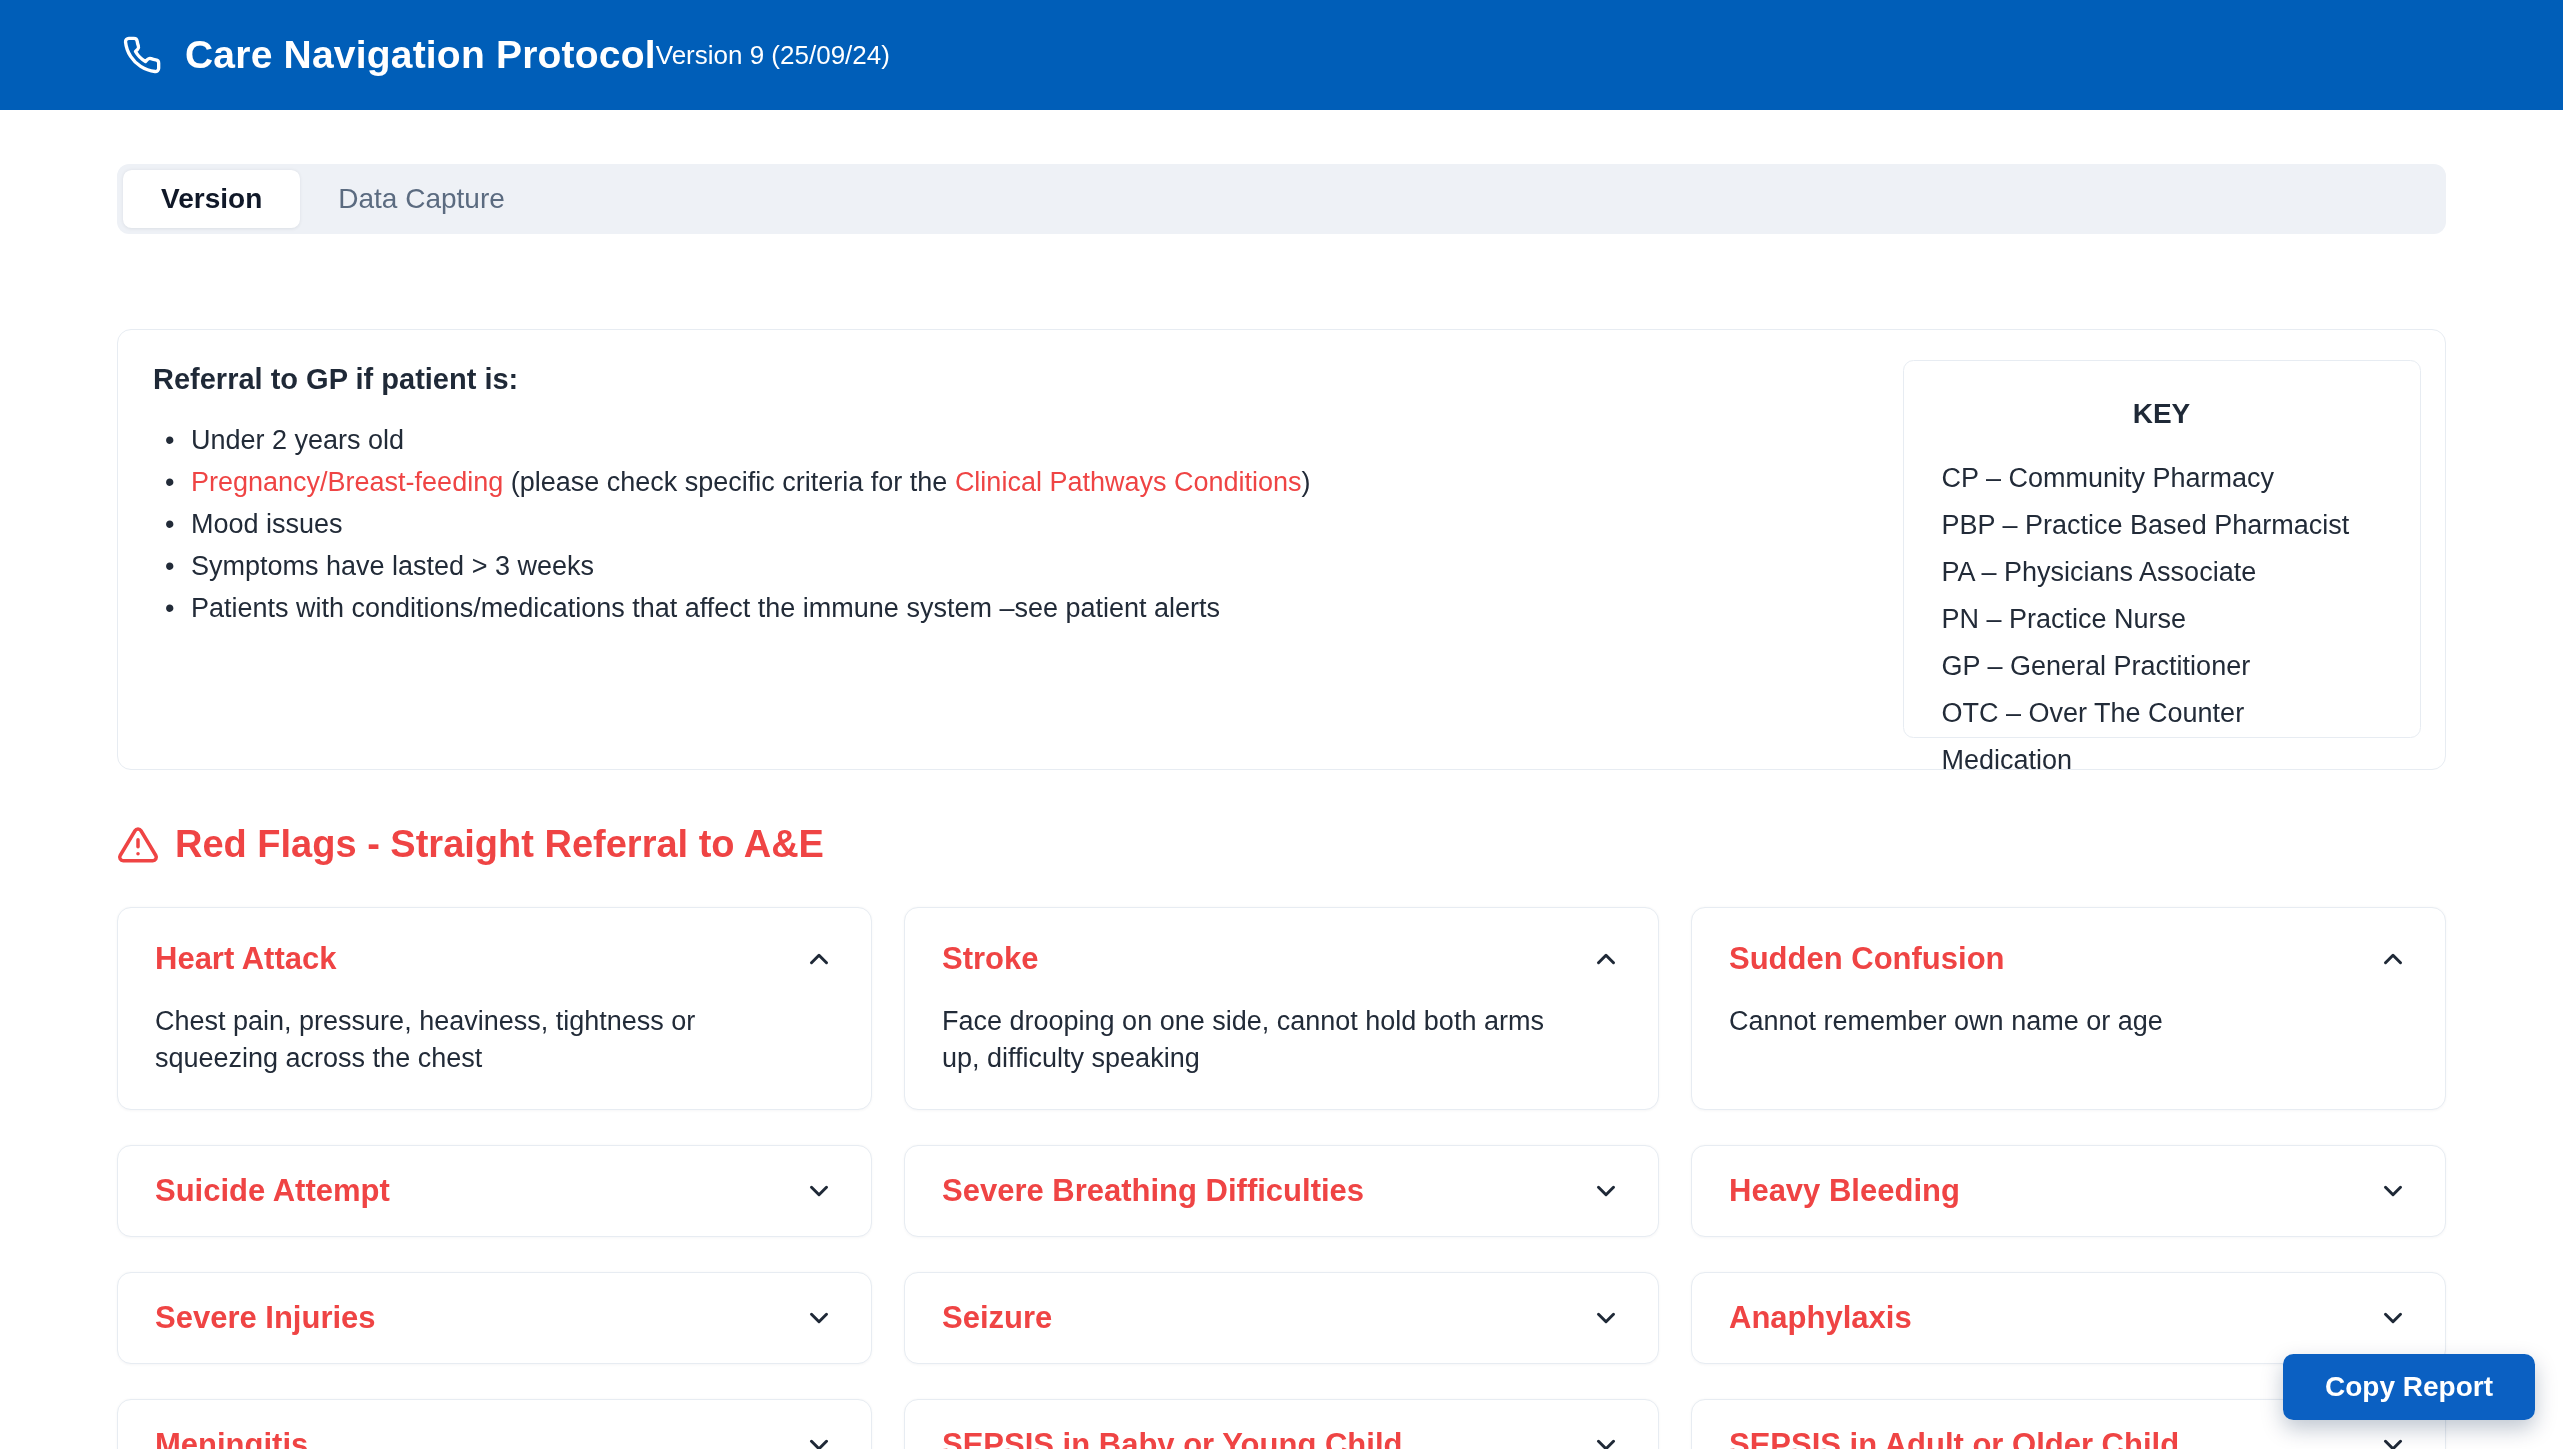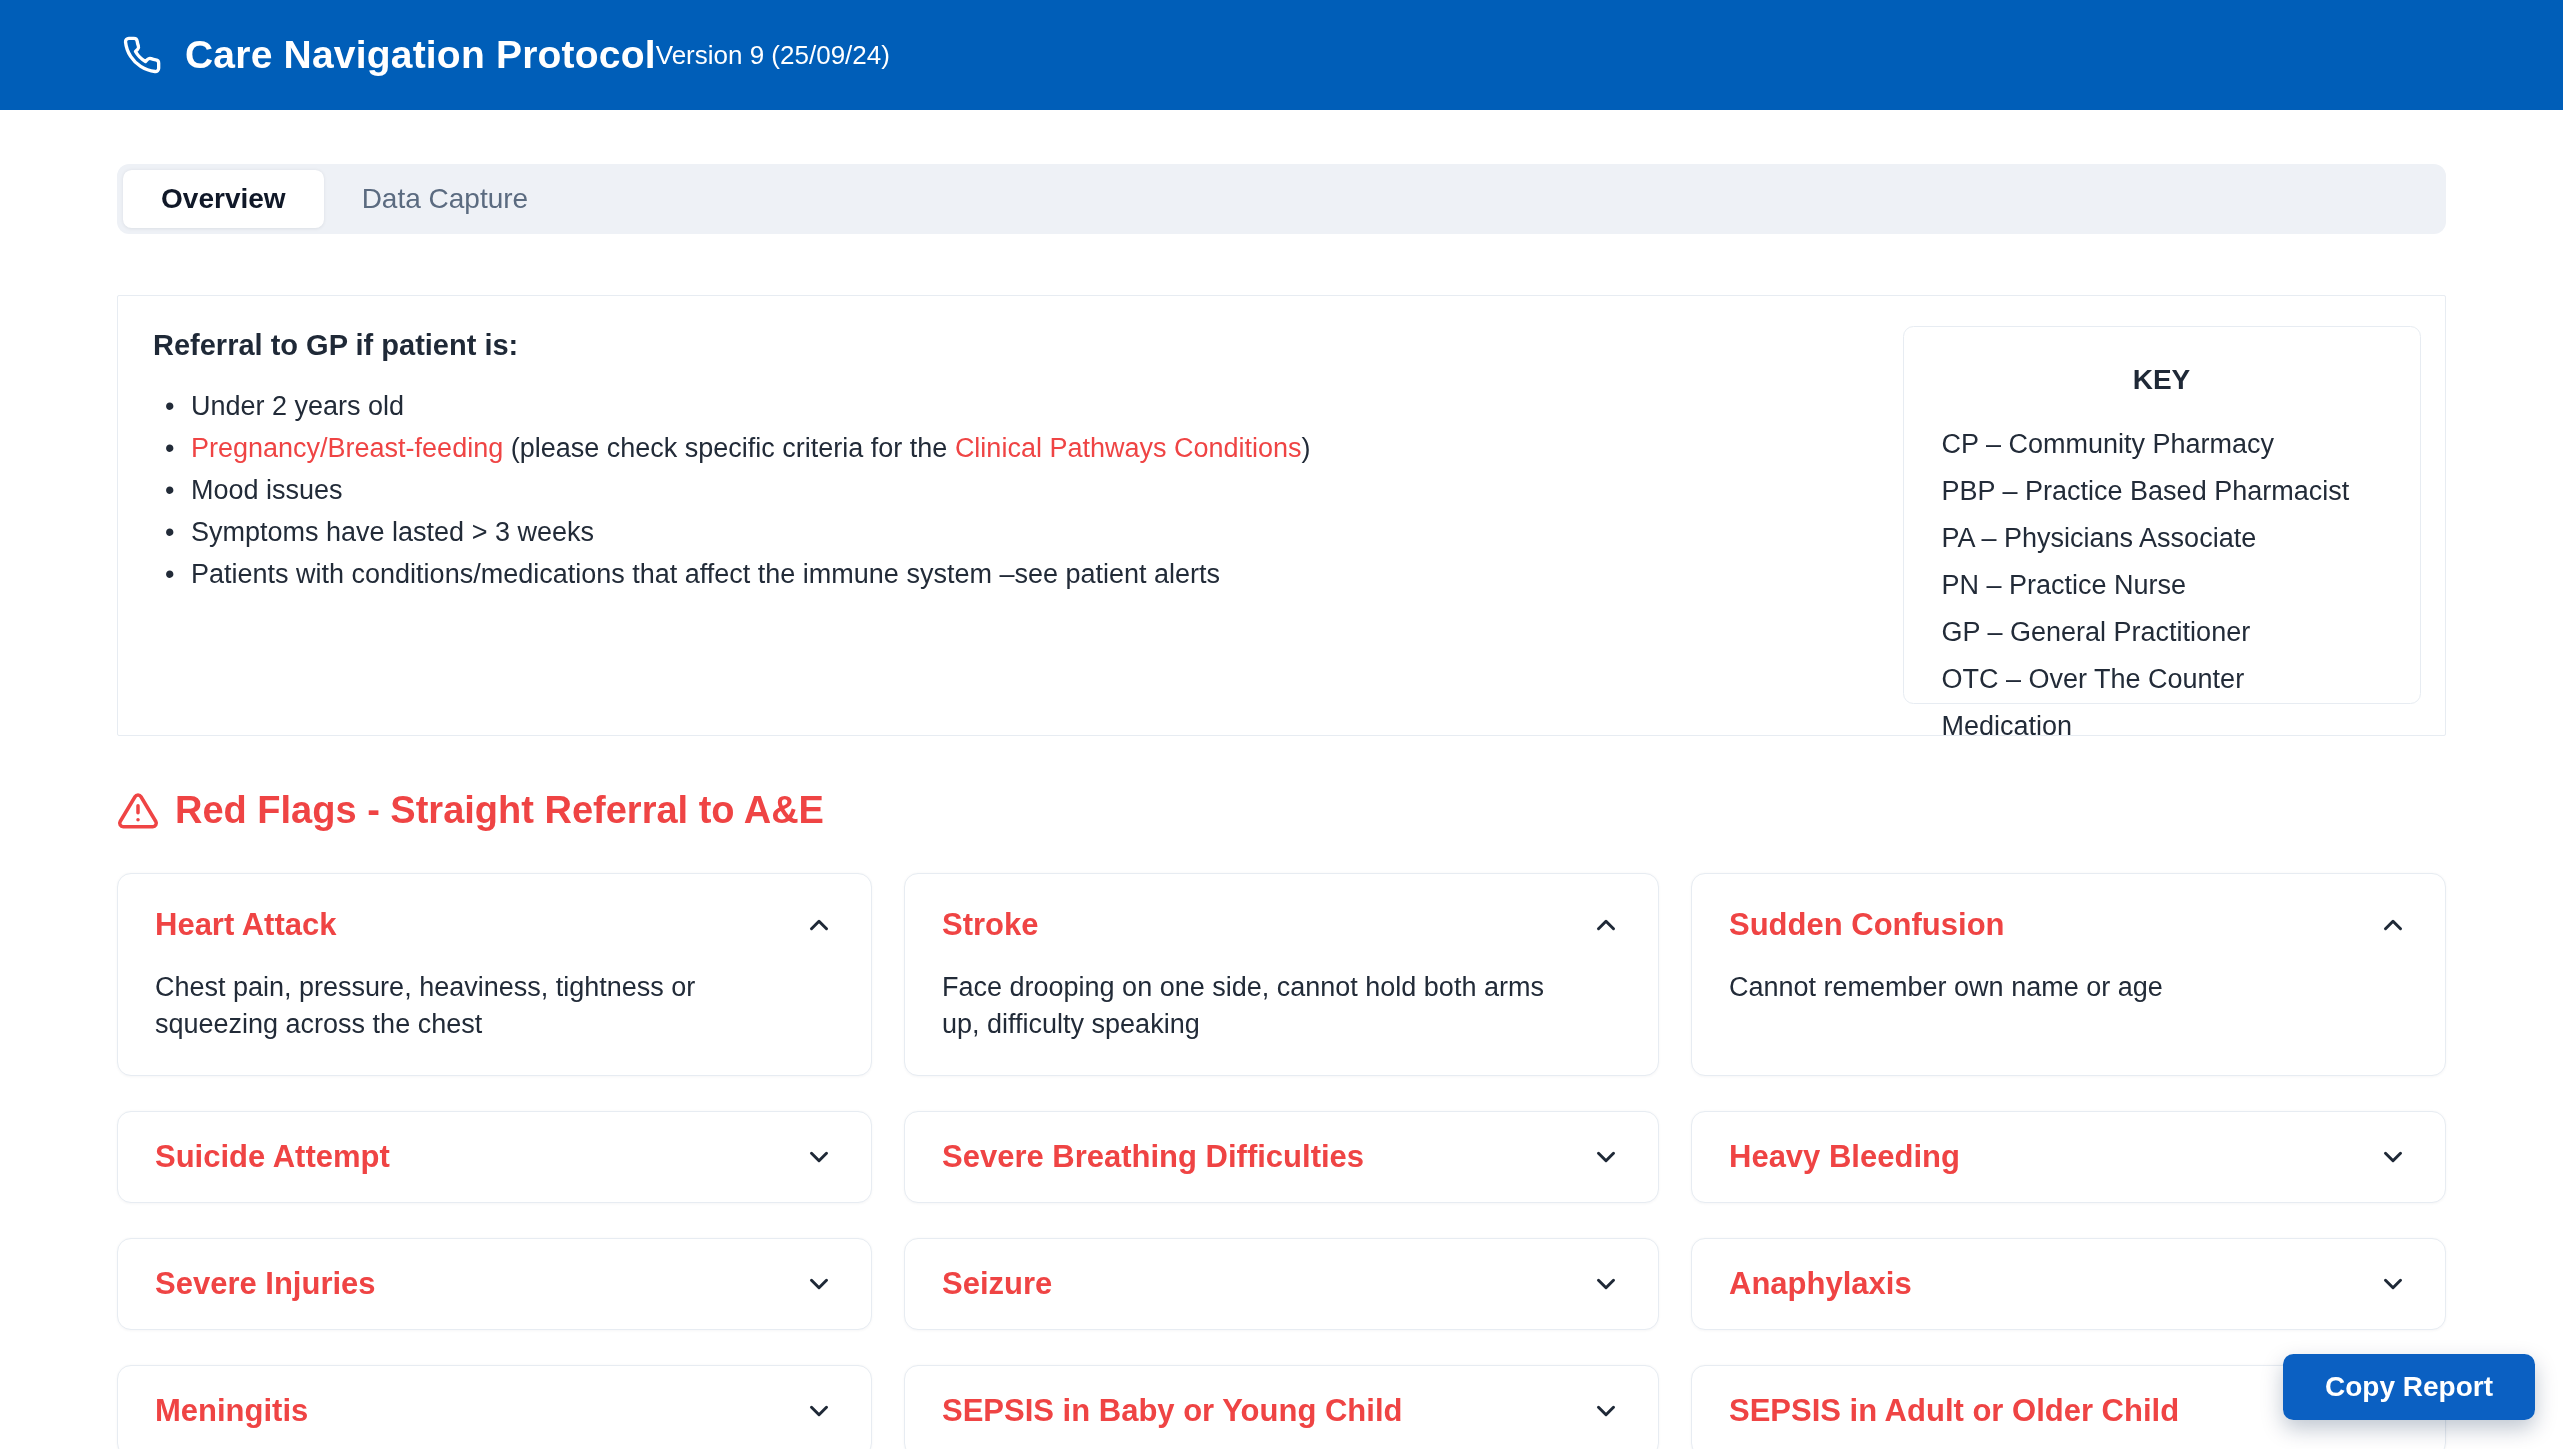--- a/index.html
+++ b/index.html
@@ -59,24 +59,24 @@
   .tab.active {
     background: #ffffff;
     color: #101828;
     font-weight: 600;
     box-shadow: 0 0.9px 3.5px rgba(16, 24, 40, 0.08);
   }
 
   
   .referral-card {
     position: relative;
-    margin-top: 61px;
+    margin-top: 95px;
     height: 441px;
     border: 1.7px solid #e7ecf2;
-    border-radius: 2px;
+    border-radius: 14px;
     padding: 33px 35px;
     background: #ffffff;
   }
   .referral-heading { font-size: 29px; font-weight: 700; margin: 0; color: #1f2937; }
   .referral-list { list-style: none; margin: 23px 0 0 0; padding: 0 0 0 38px; }
   .referral-list li {
     position: relative;
     font-size: 27px;
     line-height: 42px;
     color: #222b38;
@@ -177,21 +177,21 @@
       <path d="M22 16.92v3a2 2 0 0 1-2.18 2 19.79 19.79 0 0 1-8.63-3.07 19.5 19.5 0 0 1-6-6 19.79 19.79 0 0 1-3.07-8.67A2 2 0 0 1 4.11 2h3a2 2 0 0 1 2 1.72 12.84 12.84 0 0 0 .7 2.81 2 2 0 0 1-.45 2.11L8.09 9.91a16 16 0 0 0 6 6l1.27-1.27a2 2 0 0 1 2.11-.45 12.84 12.84 0 0 0 2.81.7A2 2 0 0 1 22 16.92z"></path>
     </svg>
     <h1 class="app-title">Care Navigation Protocol</h1>
   </div>
   <div class="version-label">Version 9 (25/09/24)</div>
 </header>
 
 <main class="container">
 
   <div class="tabbar">
-    <button class="tab active">Overview</button>
+    <button class="tab active">Version</button>
     <button class="tab">Data Capture</button>
   </div>
 
   <section class="referral-card">
     <h2 class="referral-heading">Referral to GP if patient is:</h2>
     <ul class="referral-list">
       <li><span>Under 2 years old</span></li>
       <li>
         <span class="red-text">Pregnancy/Breast-feeding</span><span> (please check specific criteria for the </span><a class="red-text">Clinical Pathways Conditions</a><span>)</span>
       </li>

